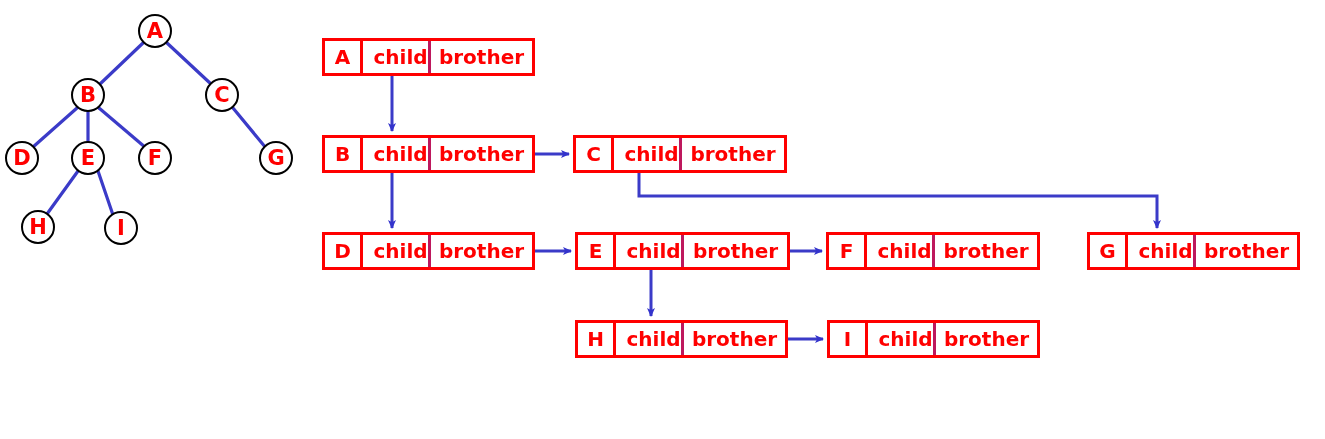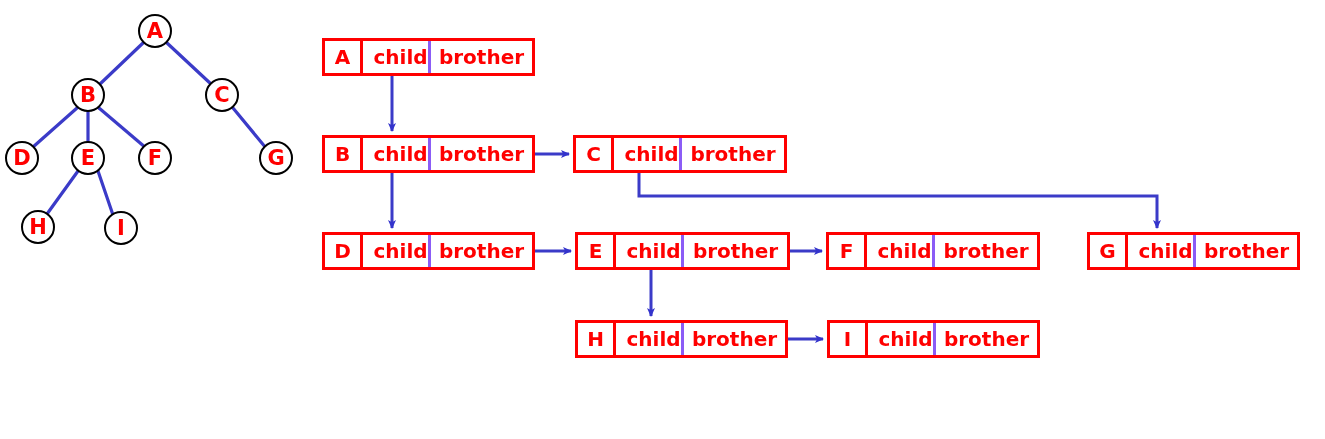--- a/index.html
+++ b/index.html
@@ -67,21 +67,21 @@
     font-family: "DejaVu Sans", sans-serif;
     white-space: nowrap;
   }
   .cell-key {
     width: 38px;
     border-right: 3px solid #ff0000;
     flex: 0 0 38px;
   }
   .cell-child {
     width: 68px;
-    border-right: 3px solid #8b5cf6;
+    border-right: 3px solid #be185d;
     flex: 0 0 68px;
     padding-left: 10px;
   }
   .cell-brother {
     flex: 1 1 auto;
     border-radius: 12px;
   }
   svg { display: block; }
 </style>
 </head>

